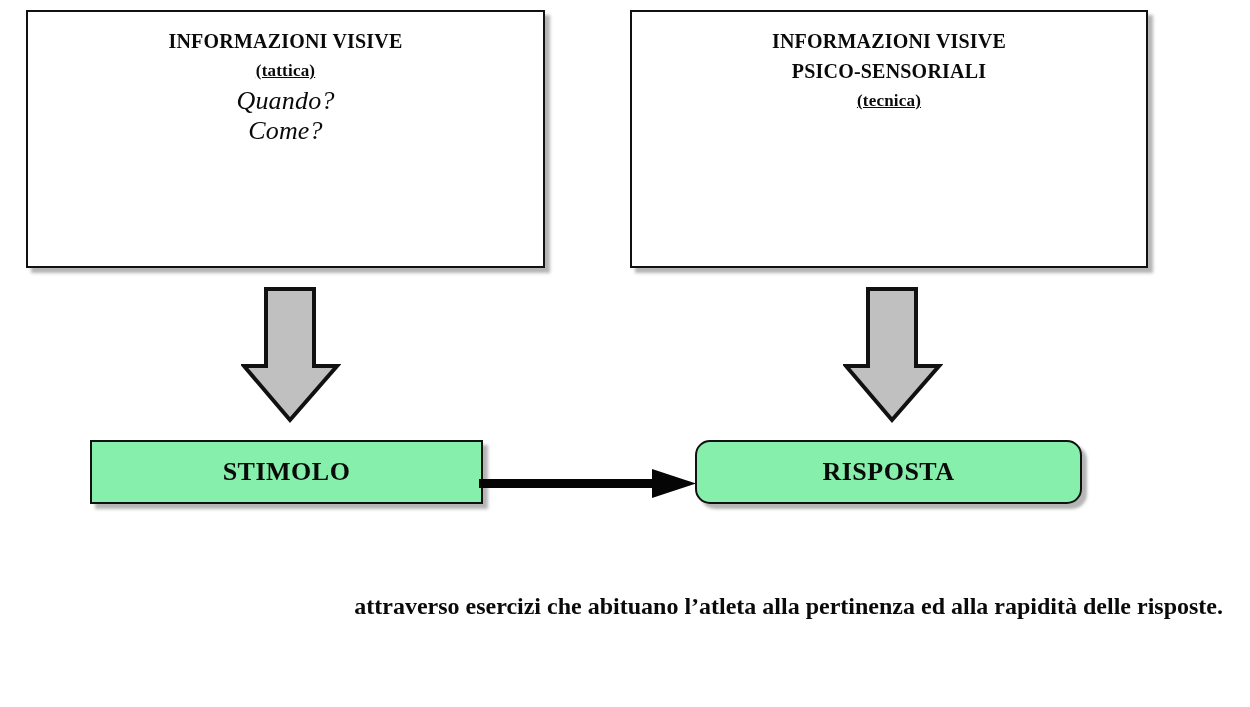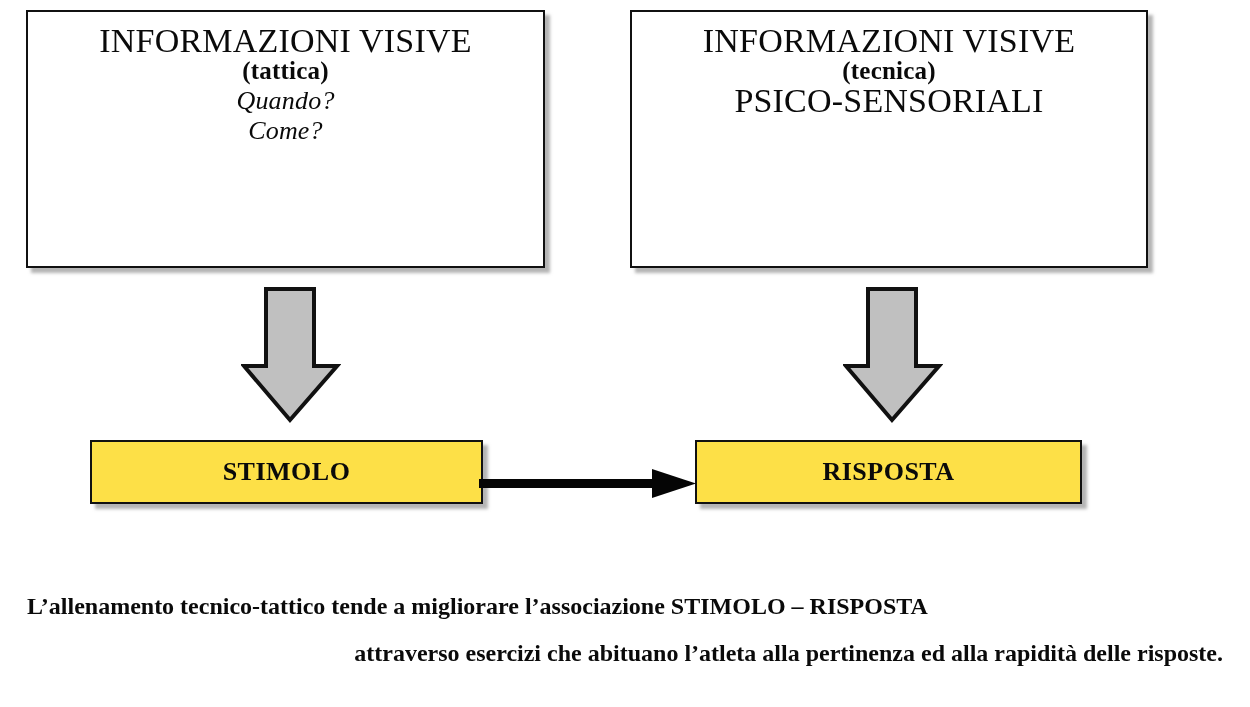--- a/index.html
+++ b/index.html
@@ -53,64 +53,66 @@
   }
   .cline {
     display: block;
     line-height: 30px;
     font-size: 26px;
     font-weight: bold;
     letter-spacing: 0.2px;
     white-space: pre;
   }
   .cline.caps {
-    font-size: 34px;
-    font-weight: normal;
+    font-size: 20px;
+    font-weight: bold;
   }
   .cline.paren {
-    font-size: 25px;
-    font-weight: bold;
+    font-size: 17px;
+    font-weight: bold;
+    text-decoration: underline;
   }
   .cline.quest {
     font-size: 26px;
     font-weight: normal;
     font-style: italic;
   }
   .cline.spacer {
     font-size: 26px;
     height: 30px;
   }
 
   
   .block-arrow {
     position: absolute;
   }
 
   
   .result-box {
     position: absolute;
     box-sizing: border-box;
-    background: #fde047;
+    background: #86efac;
     border: 2px solid #111111;
     box-shadow: 5px 5px 3px rgba(120,120,120,0.55);
     display: flex;
     align-items: center;
     justify-content: center;
   }
   #box-stimolo {
     left: 90px;
     top: 440px;
     width: 393px;
     height: 64px;
   }
   #box-risposta {
     left: 695px;
     top: 440px;
     width: 387px;
     height: 64px;
+    border-radius: 15px;
   }
   .result-label {
     font-size: 26px;
     font-weight: bold;
     letter-spacing: 0.5px;
     line-height: 1;
   }
 
   
   #connector-arrow {
@@ -150,22 +152,22 @@
       <span class="cline caps">INFORMAZIONI VISIVE</span>
       <span class="cline paren">(tattica)</span>
       <span class="cline quest">Quando?</span>
       <span class="cline quest">Come?</span>
     </div>
   </div>
 
   <div class="concept-box" id="box-sensorial">
     <div class="concept-lines">
       <span class="cline caps">INFORMAZIONI VISIVE</span>
+      <span class="cline caps">PSICO-SENSORIALI</span>
       <span class="cline paren">(tecnica)</span>
-      <span class="cline caps">PSICO-SENSORIALI</span>
       <span class="cline spacer">&nbsp;</span>
     </div>
   </div>
 
   <div class="block-arrow" style="left:241px; top:286px; width:100px; height:138px;">
     <svg width="100" height="138" viewBox="0 0 100 138" xmlns="http://www.w3.org/2000/svg">
       <polygon points="25,3 73,3 73,80 96,80 49,134 3,80 25,80" fill="#C0C0C0" stroke="#111111" stroke-width="4" stroke-linejoin="miter"></polygon>
     </svg>
   </div>
 
@@ -184,17 +186,16 @@
   </div>
 
   <div id="connector-arrow">
     <svg width="220" height="44" viewBox="0 0 220 44" xmlns="http://www.w3.org/2000/svg">
       <rect x="0" y="17" width="184" height="9" fill="#050505"></rect>
       <polygon points="173,7 217,21.5 173,36" fill="#050505"></polygon>
     </svg>
   </div>
 
   <div id="caption">
-    <p>L’allenamento tecnico-tattico tende a migliorare l’associazione STIMOLO – RISPOSTA</p>
     <p class="lastline">attraverso esercizi che abituano l’atleta alla pertinenza ed alla rapidità delle risposte.</p>
   </div>
 
 </div>
 
 </body></html>

